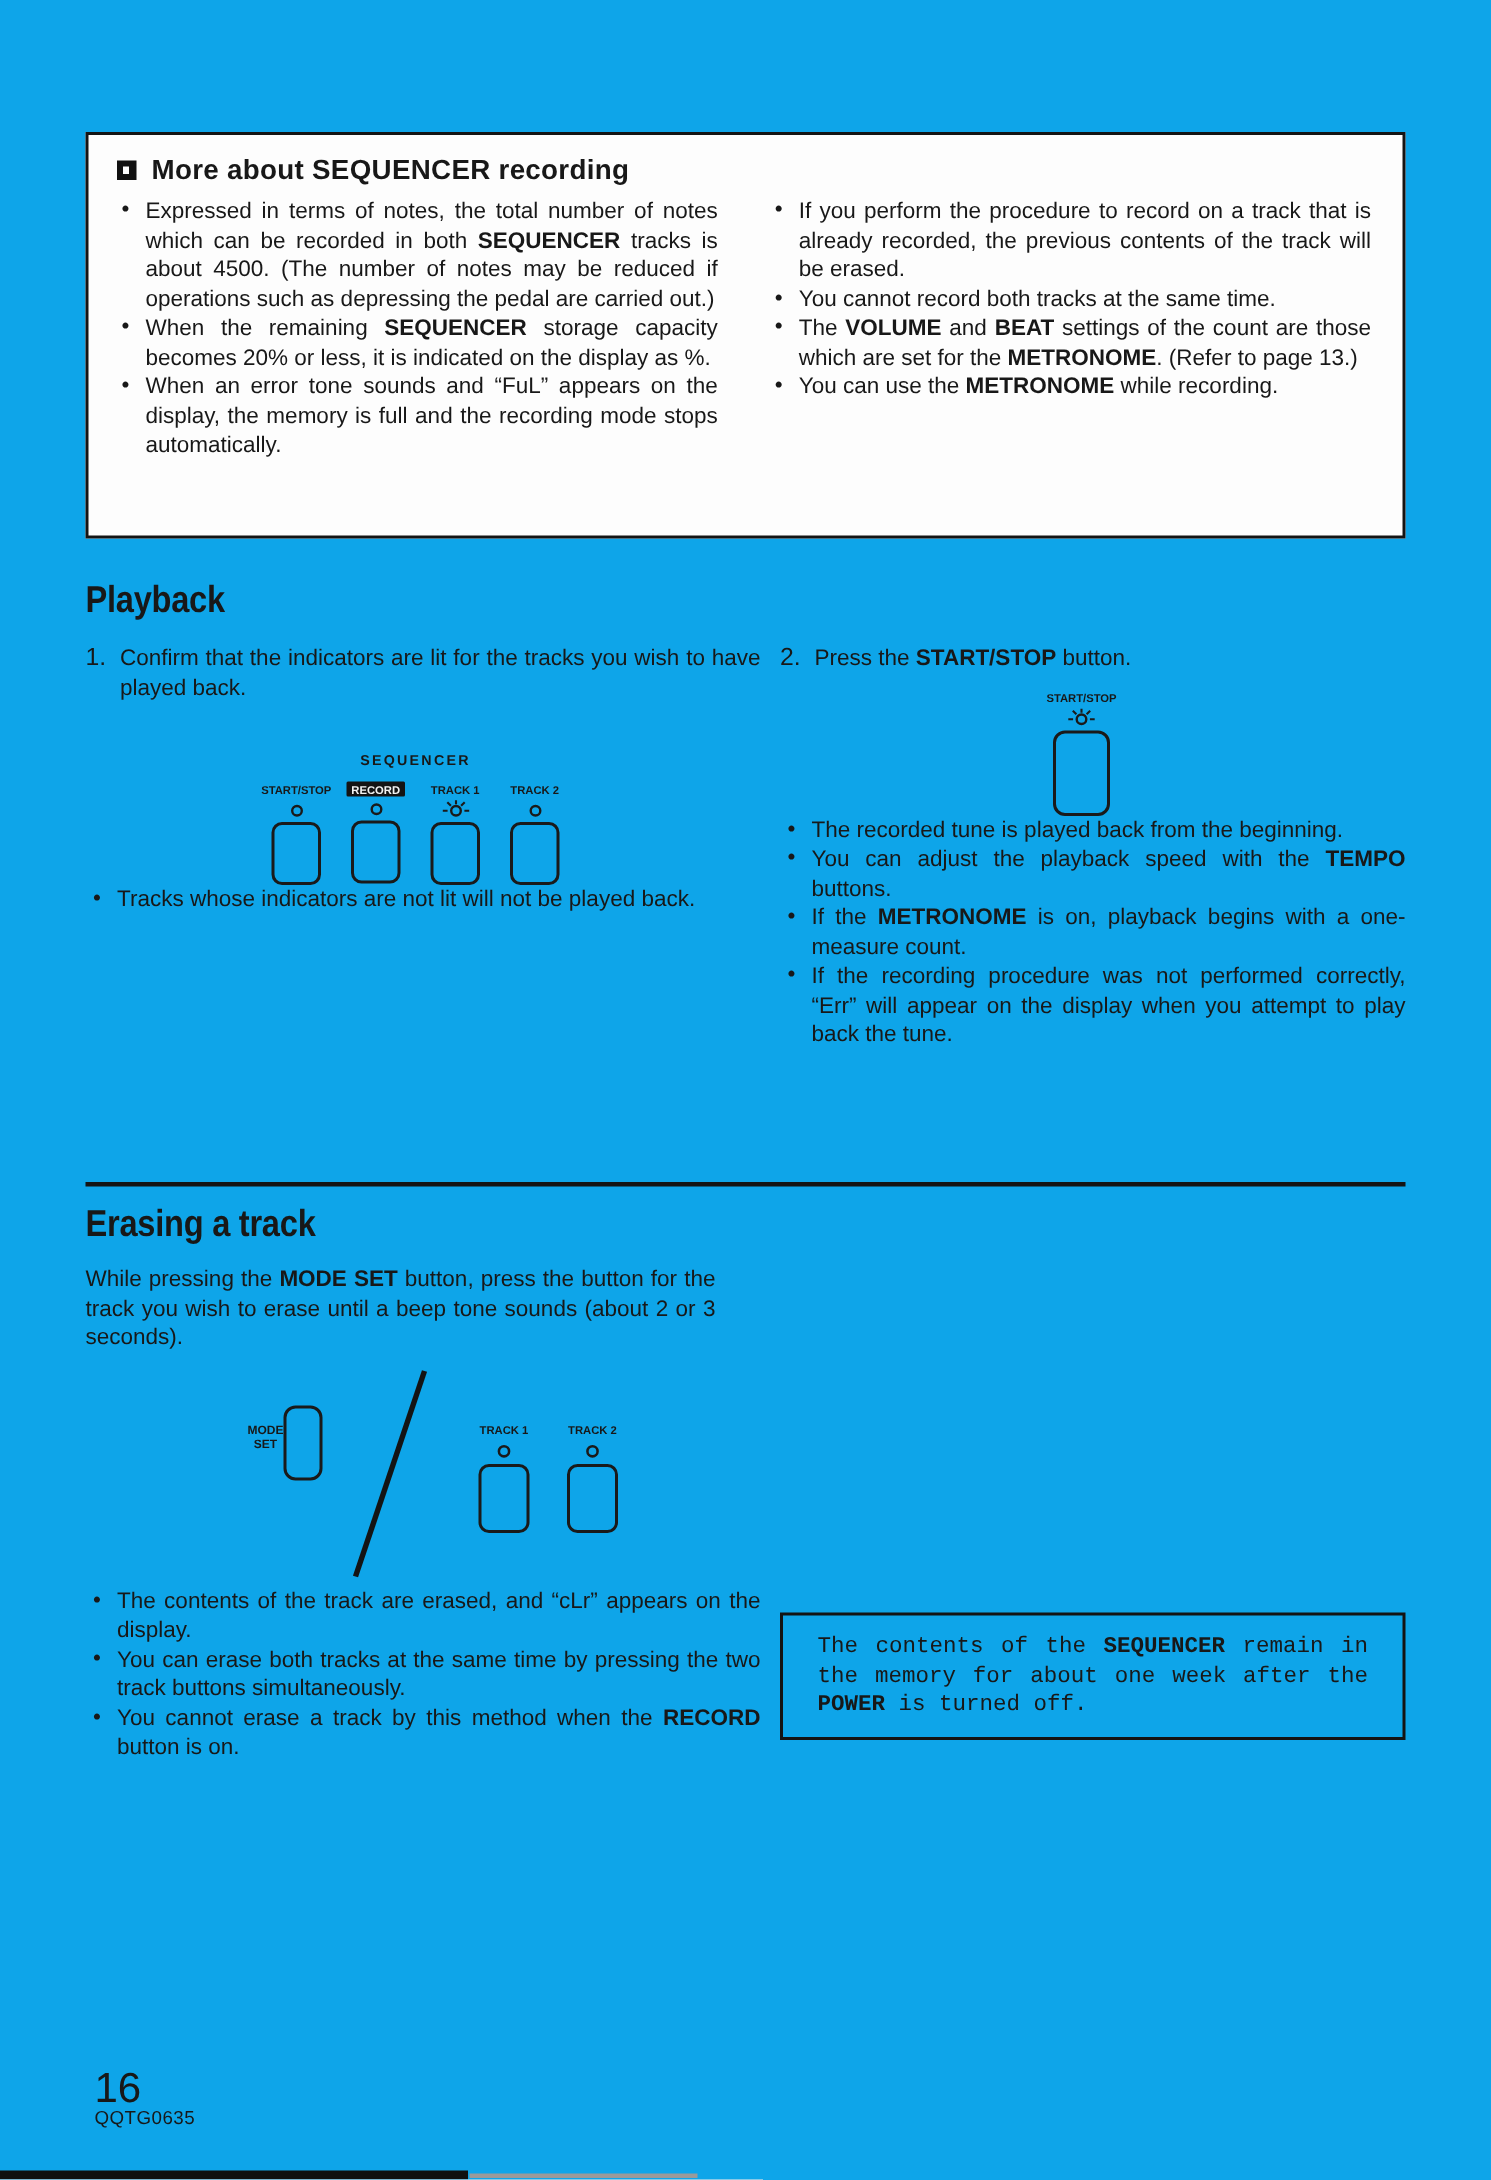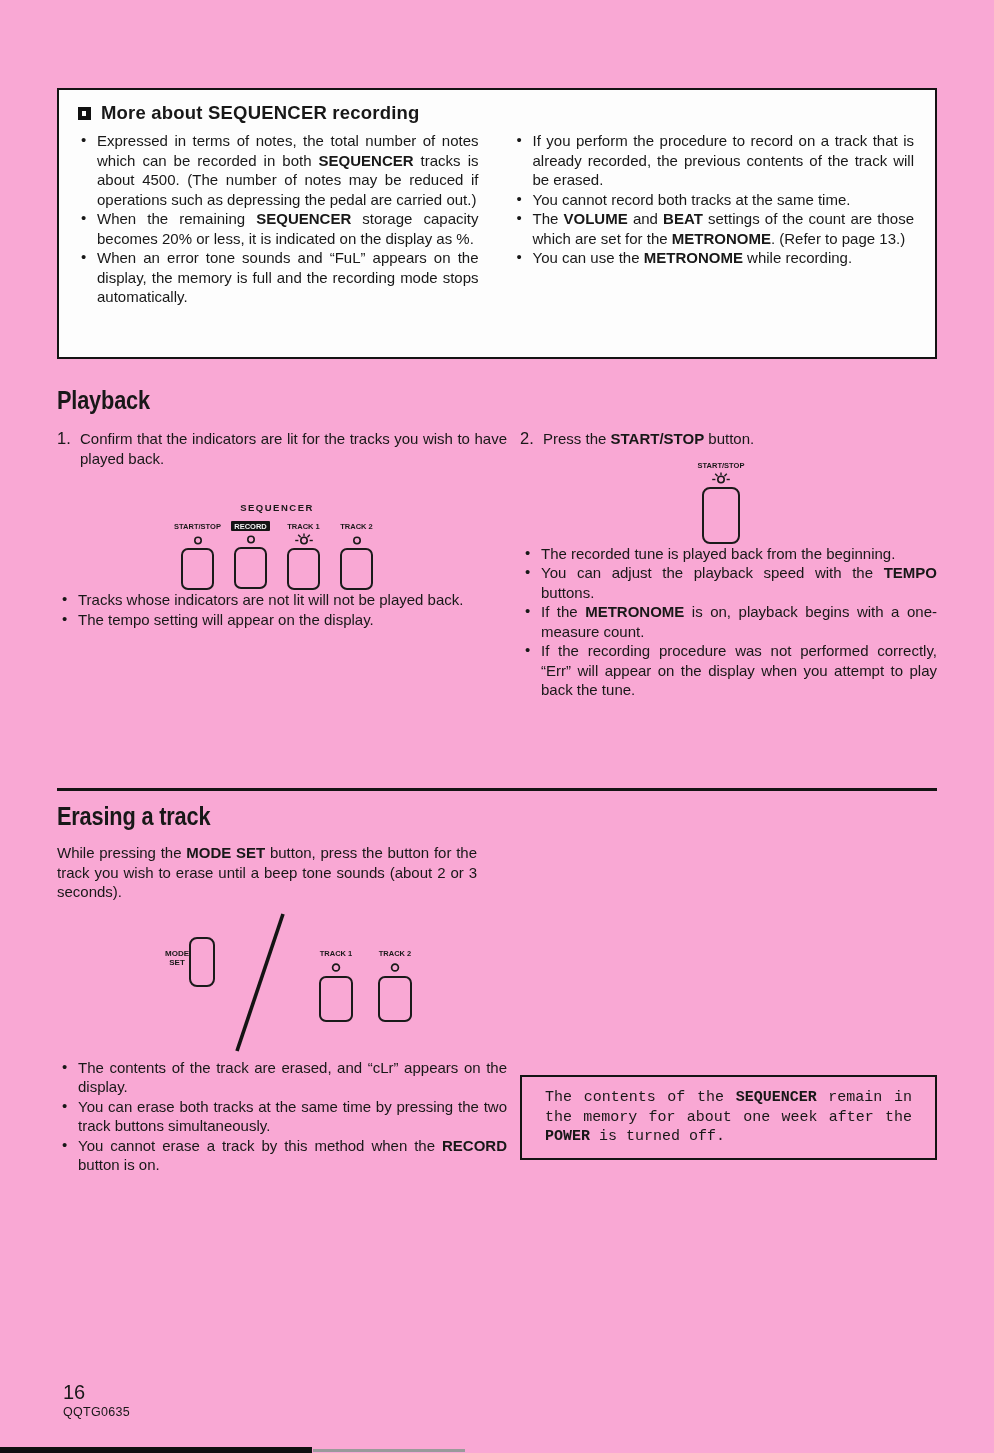--- a/index.html
+++ b/index.html
@@ -1,16 +1,16 @@
 <!DOCTYPE html>
 <html><head>
 <meta charset="utf-8">
 <style>
   html,body{margin:0;padding:0;background:#e8e8e8;}
-  .page{position:relative;width:994px;height:1453px;background:#f9a8d4;
+  .page{position:relative;width:994px;height:1453px;background:#0ea5e9;
         font-family:"Liberation Sans",sans-serif;color:#181818;overflow:hidden;margin:0 auto;}
 
   
   ul.bullets{list-style:none;margin:0;padding:0;font-size:15px;line-height:19.5px;}
   ul.bullets li{position:relative;padding-left:21px;text-align:justify;}
   ul.bullets li::before{content:"\2022";position:absolute;left:5px;top:-1px;}
   b{font-weight:bold;}
 
   .sec-heading{font-size:25px;font-weight:bold;letter-spacing:-0.2px;margin:0;
                display:inline-block;transform:scaleX(0.87);transform-origin:0 50%;}
@@ -61,21 +61,21 @@
   .modeset-col{display:flex;align-items:center;width:56px;padding-top:20px;}
   .modeset-label{font-size:8px;font-weight:bold;line-height:9.5px;text-align:center;}
   .modeset-col .key{width:26px;height:50px;border-radius:8px;margin-top:7px;}
   .slash{margin-left:6px;}
   .track-group{display:flex;gap:17px;margin-left:26px;padding-top:38px;}
   .track-col{display:flex;flex-direction:column;align-items:center;width:42px;}
   .track-col .key{width:34px;height:46px;border-radius:7px;margin-top:1px;}
 
   
   .footer{position:absolute;left:63px;top:1381px;}
-  .page-number{font-size:20px;line-height:22px;}
+  .page-number{font-size:28px;line-height:22px;}
   .doc-code{font-size:12.5px;letter-spacing:0.3px;margin-top:2px;}
 
   .scan-strip{position:absolute;left:0;bottom:0;width:312px;height:6px;background:#101010;}
   .scan-strip::after{content:"";position:absolute;left:313px;top:2px;width:152px;height:3px;background:#9a9a9a;}
 </style>
 </head>
 <body>
 
 <div class="page">
 
@@ -144,21 +144,20 @@
               <svg class="indicator" width="22" height="13" viewBox="0 0 22 13">
                 <circle cx="11" cy="7.5" r="3.2" fill="none" stroke="#1a1a1a" stroke-width="1.6"></circle>
               </svg>
               <div class="key"></div>
             </div>
           </div>
         </div>
 
         <ul class="bullets left-bullets">
             <li>Tracks whose indicators are not lit will not be played back.</li>
-            <li>The tempo setting will appear on the display.</li>
           </ul>
       </div>
 
       <div>
         <div class="step">
           <span class="step-num">2.</span>
           <span class="step-text">Press the <b>START/STOP</b> button.</span>
         </div>
 
         <div class="ss-diagram">

